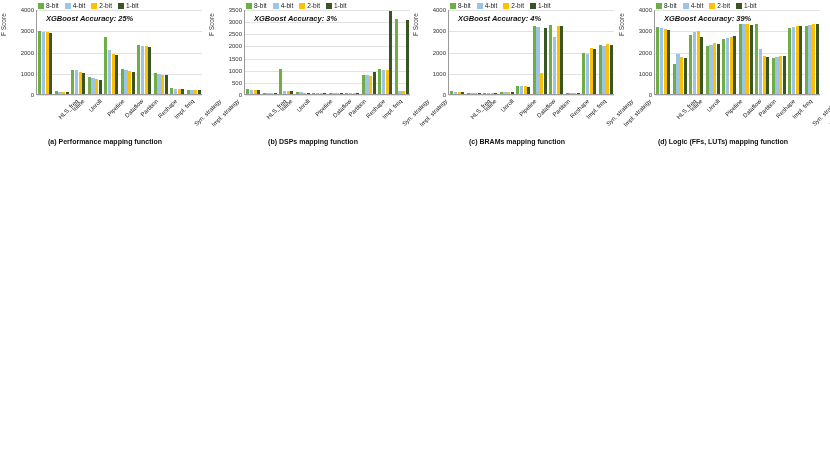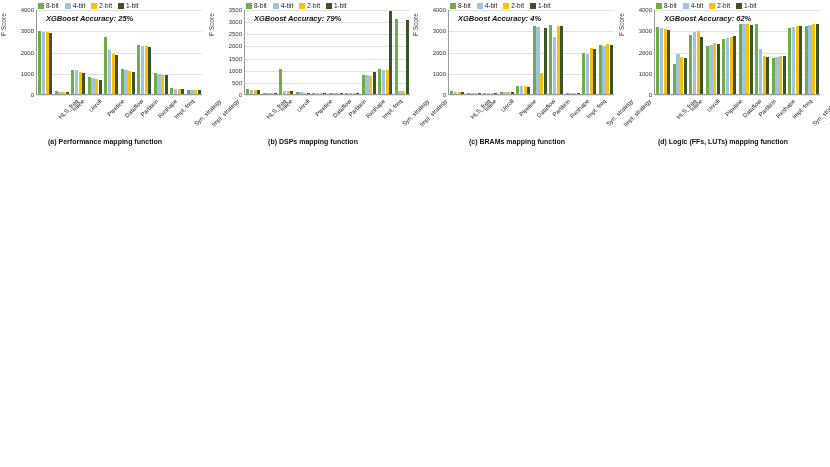--- a/index.html
+++ b/index.html
@@ -363,21 +363,21 @@
         <div class="xlabel" style="left: 30.71px; top: 2px;">Inline</div>
         <div class="xlabel" style="left: 47.31px; top: 2px;">Unroll</div>
         <div class="xlabel" style="left: 63.91px; top: 2px;">Pipeline</div>
         <div class="xlabel" style="left: 80.51px; top: 2px;">Dataflow</div>
         <div class="xlabel" style="left: 97.11px; top: 2px;">Partition</div>
         <div class="xlabel" style="left: 113.71px; top: 2px;">Reshape</div>
         <div class="xlabel" style="left: 130.31px; top: 2px;">Impl. freq</div>
         <div class="xlabel" style="left: 146.91px; top: 2px;">Syn. strategy</div>
         <div class="xlabel" style="left: 163.51px; top: 2px;">Impl. strategy</div>
       </div>
-      <div class="acc-note">XGBoost Accuracy: 79%</div>
+      <div class="acc-note">XGBoost Accuracy: 3%</div>
       <div class="caption">(b) DSPs mapping function</div>
     </div>
     <div class="panel panel-2">
       <div class="legend">
         <div class="legend-item">
           <span class="legend-swatch" style="background: rgb(112, 173, 71);"></span>
           <span class="legend-label">8-bit</span>
         </div>
         <div class="legend-item">
           <span class="legend-swatch" style="background: rgb(157, 195, 230);"></span>
@@ -581,16 +581,16 @@
         <div class="xlabel" style="left: 30.71px; top: 2px;">Inline</div>
         <div class="xlabel" style="left: 47.31px; top: 2px;">Unroll</div>
         <div class="xlabel" style="left: 63.91px; top: 2px;">Pipeline</div>
         <div class="xlabel" style="left: 80.51px; top: 2px;">Dataflow</div>
         <div class="xlabel" style="left: 97.11px; top: 2px;">Partition</div>
         <div class="xlabel" style="left: 113.71px; top: 2px;">Reshape</div>
         <div class="xlabel" style="left: 130.31px; top: 2px;">Impl. freq</div>
         <div class="xlabel" style="left: 146.91px; top: 2px;">Syn. strategy</div>
         <div class="xlabel" style="left: 163.51px; top: 2px;">Impl. strategy</div>
       </div>
-      <div class="acc-note">XGBoost Accuracy: 62%</div>
+      <div class="acc-note">XGBoost Accuracy: 39%</div>
       <div class="caption">(d) Logic (FFs, LUTs) mapping function</div>
     </div>
   </div>
 
 </body></html>

